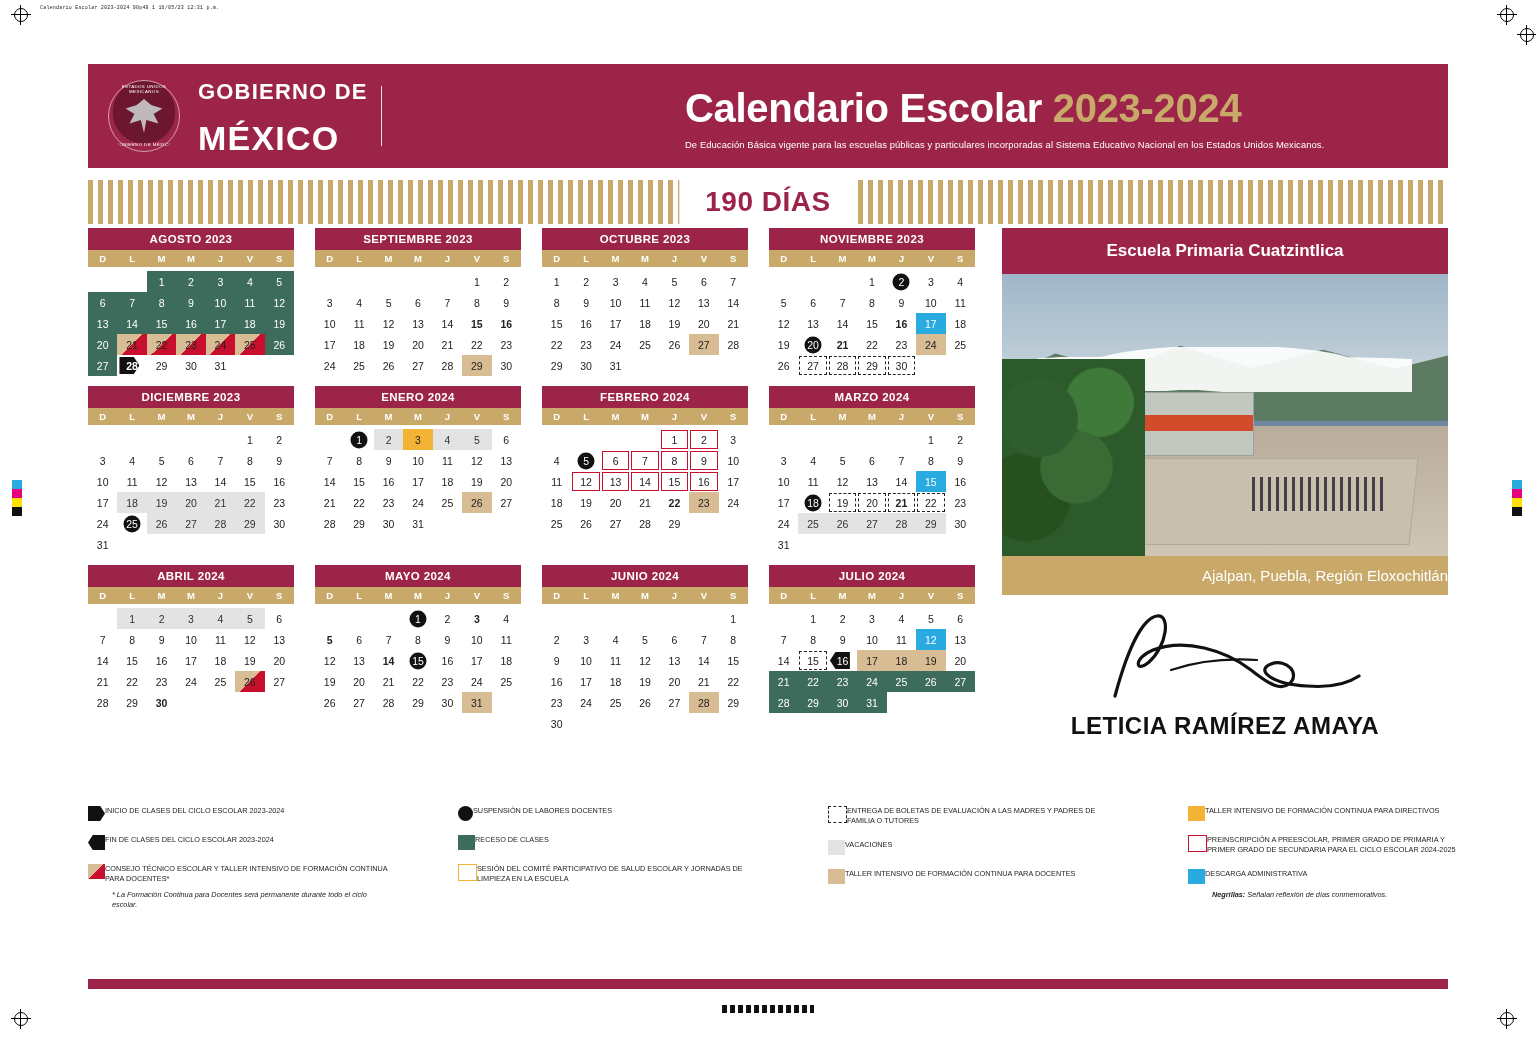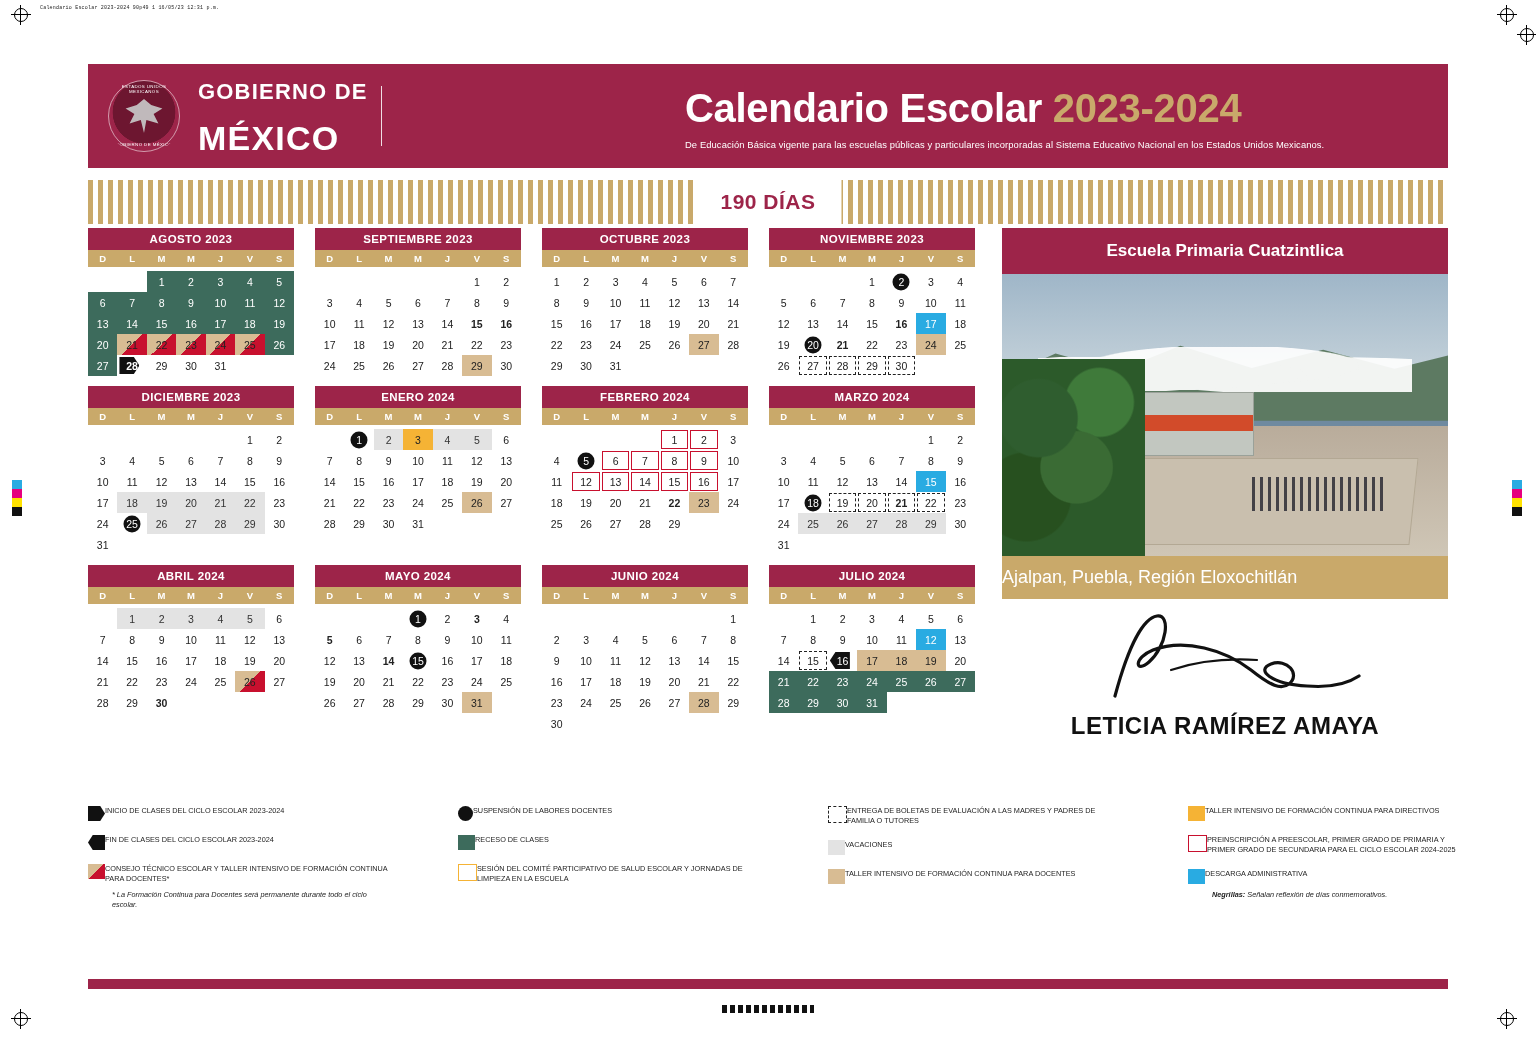--- a/index.html
+++ b/index.html
@@ -35,21 +35,21 @@
   .edu .e2{font-size:7.2px;letter-spacing:1.6px;margin-top:5px;}
   .title{position:absolute;left:560px;top:22px;color:#fff;margin-left:37px;}
   .title .t1{font-size:40px;font-weight:bold;letter-spacing:-0.3px;}
   .title .t1 .yr{color:#c9a96a;}
   .title .t2{font-size:9.4px;margin-top:8px;letter-spacing:.1px;}
 
   
   .daysband{position:absolute;left:88px;top:180px;width:1360px;height:44px;
     background:repeating-linear-gradient(90deg,#c9a96a 0 5px,#ffffff 5px 10px);}
   .daysband .mid{position:absolute;left:50%;transform:translateX(-50%);top:0;height:44px;background:#fff;display:flex;align-items:center;padding:0 26px;}
-  .daysband .mid span{font-size:21px;font-weight:bold;color:#9d2449;letter-spacing:.5px;}
+  .daysband .mid span{font-size:28px;font-weight:bold;color:#9d2449;letter-spacing:.5px;}
 
   
   .cal{position:absolute;left:88px;top:228px;width:908px;}
   .row{display:flex;gap:21px;margin-bottom:10px;}
   .month{width:206px;}
   .mhead{background:#9d2449;color:#fff;text-align:center;font-size:11.5px;font-weight:bold;letter-spacing:.4px;padding:5px 0 5px;}
   .dow{display:grid;grid-template-columns:repeat(7,1fr);background:#c9a96a;}
   .dow div{text-align:center;font-size:9.5px;font-weight:bold;color:#fff;padding:3px 0;}
   .grid{display:grid;grid-template-columns:repeat(7,1fr);margin-top:4px;}
   .cell{height:21px;display:flex;align-items:center;justify-content:center;font-size:10.5px;color:#222;position:relative;}
@@ -78,21 +78,21 @@
   .photo{height:282px;position:relative;overflow:hidden;background:#6f8aa0;}
   .sky{position:absolute;left:0;top:0;right:0;height:44%;background:linear-gradient(#9fb6c8,#cdd8de);}
   .mount{position:absolute;left:0;top:18%;right:0;height:34%;background:#5d7a62;clip-path:polygon(0 55%,12% 30%,26% 48%,40% 22%,56% 45%,72% 26%,88% 46%,100% 32%,100% 100%,0 100%);}
   .clouds{position:absolute;left:8%;top:26%;width:84%;height:16%;background:radial-gradient(ellipse at 20% 60%,#fff 0 45%,transparent 46%),radial-gradient(ellipse at 50% 40%,#fff 0 50%,transparent 52%),radial-gradient(ellipse at 78% 65%,#fff 0 45%,transparent 47%);opacity:.92;}
   .ground{position:absolute;left:0;bottom:0;right:0;height:46%;background:linear-gradient(#b9ac9b,#cfc6b6);}
   .court{position:absolute;left:28%;bottom:4%;width:64%;height:30%;background:#c9bfae;border:1px solid #b3a894;transform:skewX(-6deg);}
   .tree{position:absolute;left:-2%;bottom:0;width:34%;height:70%;background:radial-gradient(circle at 30% 30%,#2f5d2f 0 22%,transparent 23%),radial-gradient(circle at 55% 55%,#3a6b34 0 26%,transparent 27%),radial-gradient(circle at 22% 70%,#27501f 0 24%,transparent 25%),radial-gradient(circle at 70% 22%,#3f7a3a 0 18%,transparent 19%),#2c5a2a;}
   .bldg{position:absolute;left:30%;top:42%;width:26%;height:22%;background:#c2c7c0;border:1px solid #9aa199;}
   .bldg:after{content:"";position:absolute;left:0;right:0;top:34%;height:26%;background:#d24b2a;}
   .people{position:absolute;left:56%;bottom:16%;width:30%;height:12%;background:repeating-linear-gradient(90deg,#2b2b35 0 3px,transparent 3px 8px);opacity:.85;}
-  .p-foot{background:#c9a96a;color:#fff;text-align:left;font-size:18px;padding:11px 0;}
+  .p-foot{background:#c9a96a;color:#fff;text-align:right;font-size:15px;padding:11px 0;}
 
   .sign{position:absolute;left:1002px;top:600px;width:446px;text-align:center;}
   .sigimg{height:112px;position:relative;}
   .sigimg svg{position:absolute;left:50%;top:0;transform:translateX(-50%);}
   .signame{font-size:24px;font-weight:bold;color:#111;letter-spacing:.5px;}
   .sigrole{font-size:13px;color:#333;margin-top:2px;}
 
   
   .legend{position:absolute;left:88px;top:806px;width:1360px;font-size:7.3px;color:#222;line-height:1.35;}
   .lcol{position:absolute;}

